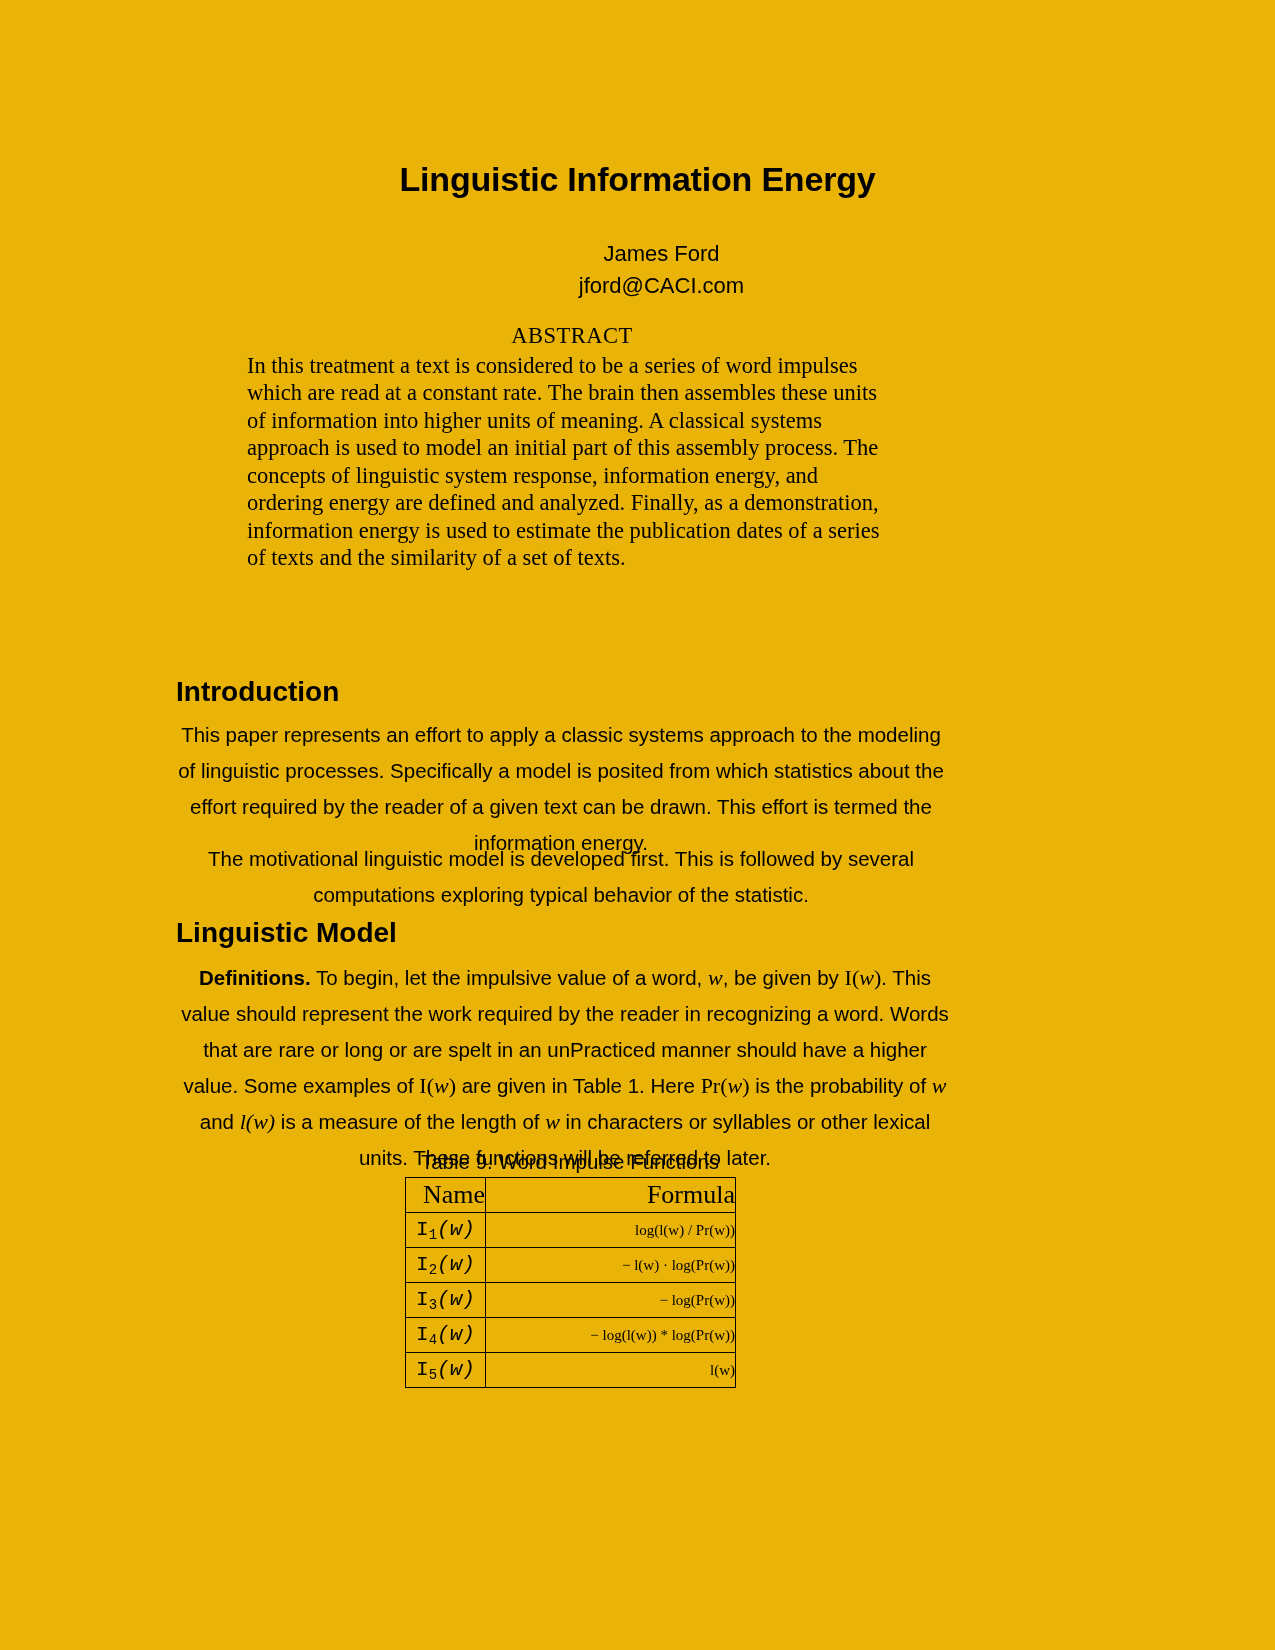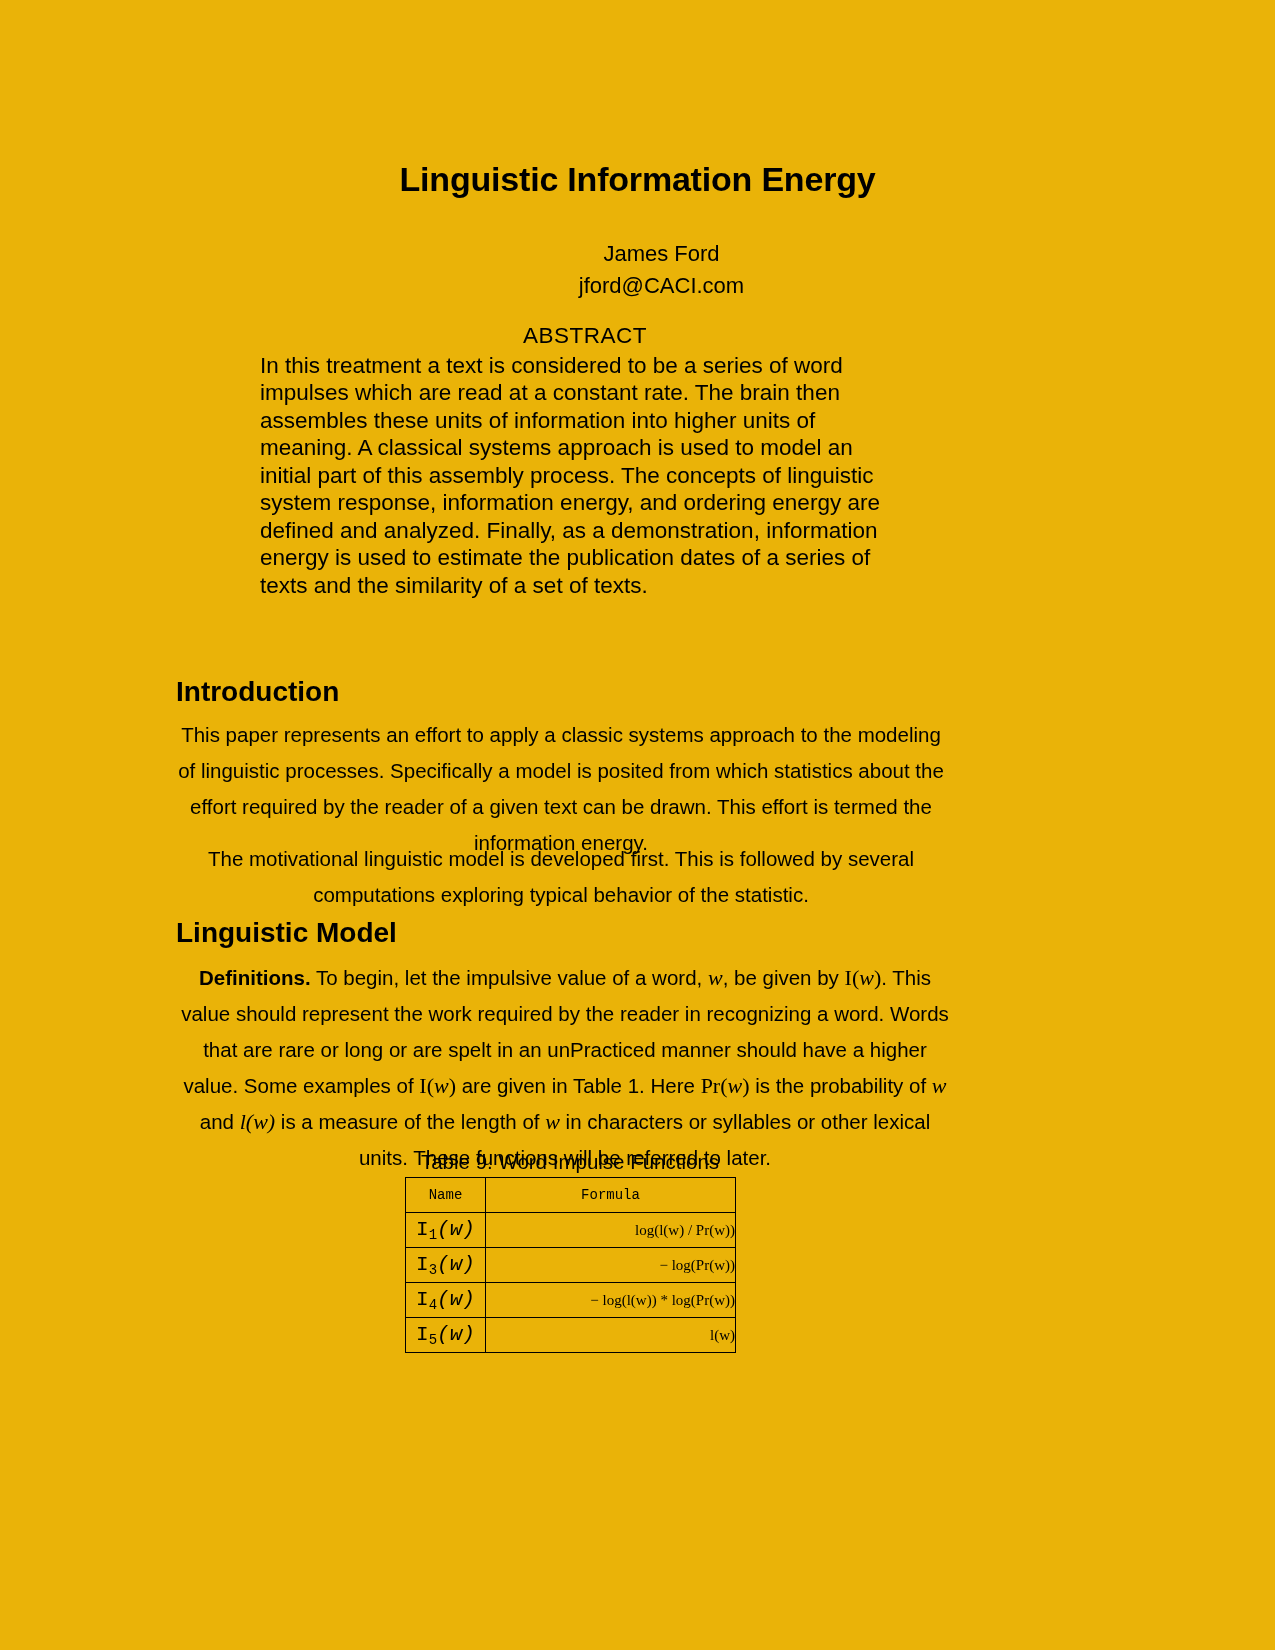--- a/index.html
+++ b/index.html
@@ -44,24 +44,24 @@
     text-align: center;
     font-family: "Liberation Sans", sans-serif;
     font-size: 22px;
     line-height: 32px;
   }
   .author-line { display: block; margin-left: 48px; }
 
   
   .abstract-wrap {
     position: absolute;
-    left: 260px;
+    left: 247px;
     top: 322px;
     width: 650px;
-    font-family: Liberation Sans, sans-serif;
+    font-family: Liberation Serif, serif;
     font-size: 22.5px;
     line-height: 27.5px;
   }
   .abstract-heading {
     text-align: center;
     font-size: 22.5px;
     letter-spacing: 0.5px;
     margin-bottom: 2px;
   }
   .abstract-body {
@@ -126,24 +126,24 @@
     table-layout: fixed;
   }
   table.impulse th,
   table.impulse td {
     border: 1.5px solid #000000;
     padding: 0;
     height: 34px;
     vertical-align: middle;
   }
   table.impulse th {
-    font-family: Liberation Mono, monospace;
-    font-size: 14px;
+    font-family: Liberation Serif, serif;
+    font-size: 26px;
     font-weight: normal;
-    text-align: center;
+    text-align: right;
   }
   col.c-name { width: 80px; }
   col.c-formula { width: 250px; }
 
   td.name-cell {
     text-align: center;
     font-family: Liberation Mono, monospace;
     font-size: 21px;
   }
   td.formula-cell {
@@ -200,20 +200,24 @@
           <th>Name</th>
           <th>Formula</th>
         </tr>
       </thead>
       <tbody>
         <tr>
           <td class="name-cell"><span>I</span><span class="sub">1</span><span class="ital">(w)</span></td>
           <td class="formula-cell">log(l(w) / Pr(w))</td>
         </tr>
         <tr>
+          <td class="name-cell"><span>I</span><span class="sub">2</span><span class="ital">(w)</span></td>
+          <td class="formula-cell">− l(w) · log(Pr(w))</td>
+        </tr>
+        <tr>
           <td class="name-cell"><span>I</span><span class="sub">3</span><span class="ital">(w)</span></td>
           <td class="formula-cell">− log(Pr(w))</td>
         </tr>
         <tr>
           <td class="name-cell"><span>I</span><span class="sub">4</span><span class="ital">(w)</span></td>
           <td class="formula-cell">− log(l(w)) * log(Pr(w))</td>
         </tr>
         <tr>
           <td class="name-cell"><span>I</span><span class="sub">5</span><span class="ital">(w)</span></td>
           <td class="formula-cell">l(w)</td>

